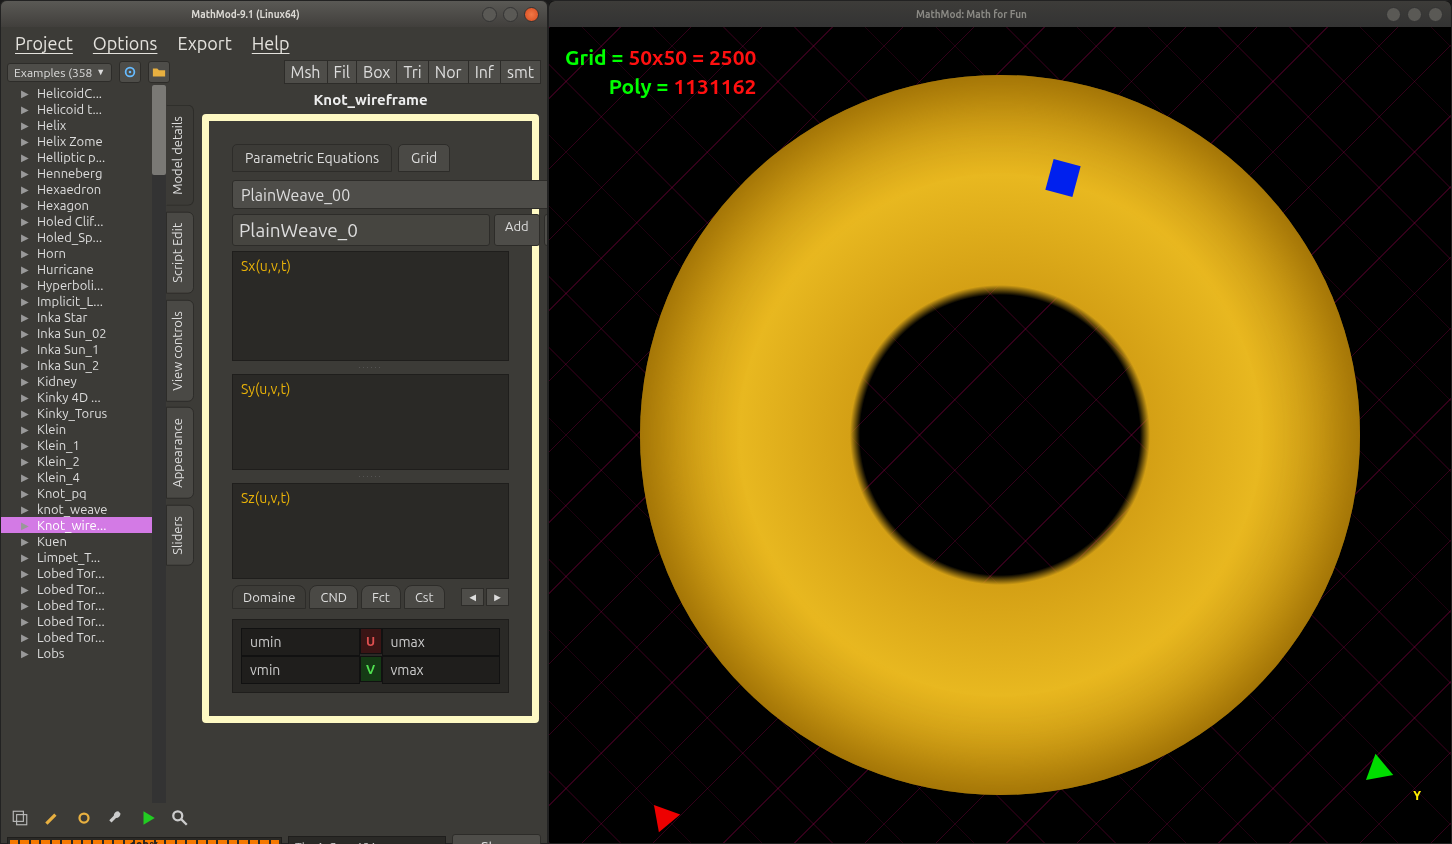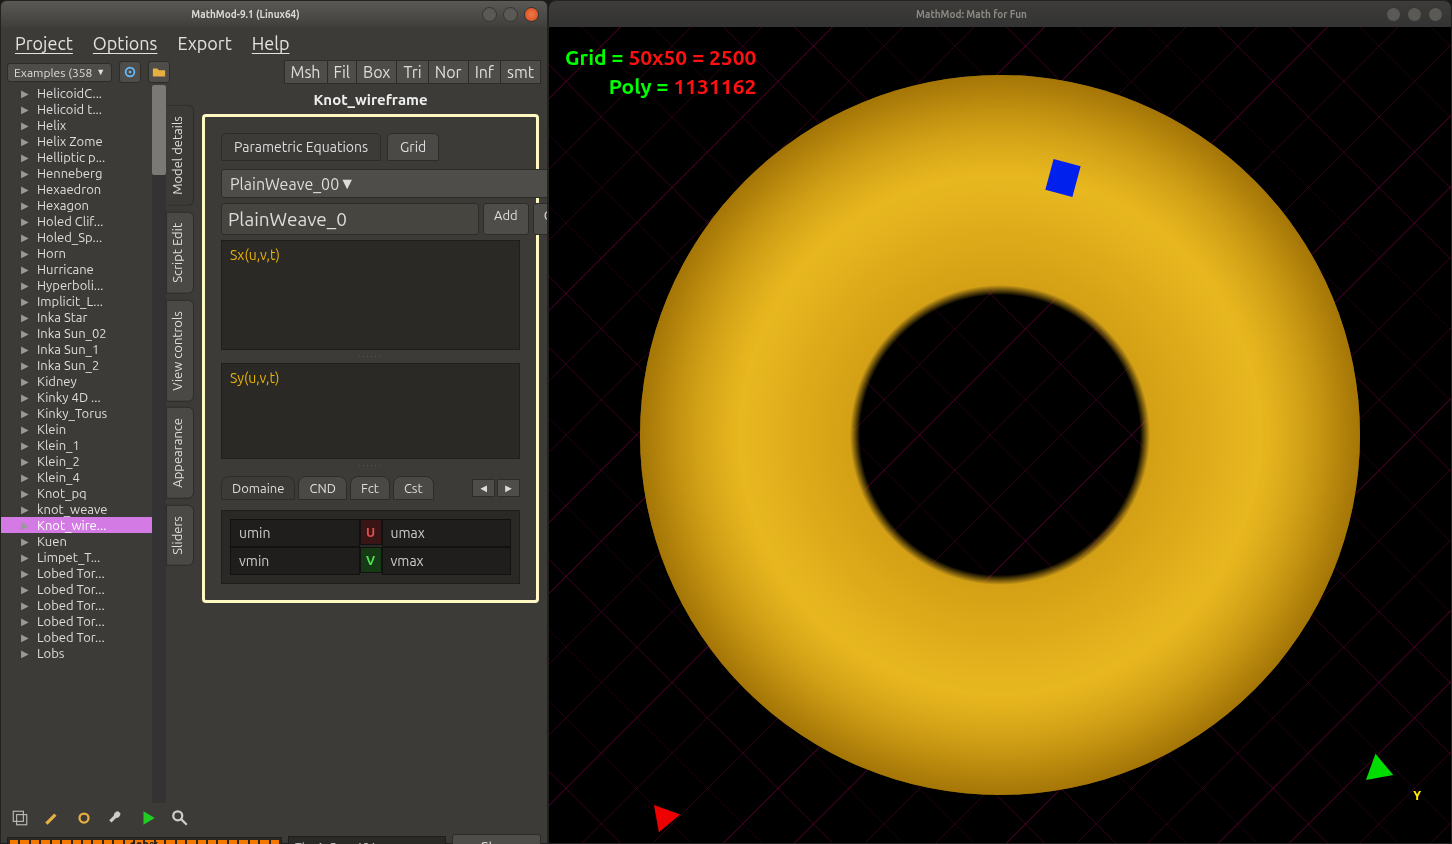--- a/index.html
+++ b/index.html
@@ -35,28 +35,28 @@
 .tree-item { display:flex; align-items:center; padding:1px 4px; color:#ddd; font-size:13px; cursor:pointer; white-space:nowrap; overflow:hidden; text-overflow:ellipsis;}
 .tree-item .arr { width:10px; font-size:10px; color:#999; margin-right:6px; margin-left:16px;}
 .tree-item.selected { background:#d37ae5; color:#fff; }
 
 .vtabs { width:28px; display:flex; flex-direction:column; padding-top:20px;}
 .vtab { writing-mode:vertical-rl; transform:rotate(180deg); background:#4a4945; border:1px solid #2d2c29; border-radius:6px 0 0 6px; color:#ddd; padding:10px 3px; font-size:13px; margin-bottom:6px; cursor:pointer;}
 .vtab.active { background:#3c3b37; border-right:1px solid #3c3b37;}
 
 .detail-panel { flex:1; padding:6px 8px; overflow:hidden;}
 .model-title { text-align:center; color:#eee; font-weight:bold; font-size:15px; margin-bottom:6px;}
-.panel-box { background:#3c3b37; border:3px solid #fef9c3; border-radius:4px; padding:16px; }
+.panel-box { background:#3c3b37; border:7px solid #fef9c3; border-radius:4px; padding:23px; }
 
 .htabs { display:flex; gap:6px; margin-bottom:8px;}
 .htab { background:#4a4945; border:1px solid #2d2c29; border-radius:5px 5px 0 0; color:#ddd; padding:5px 12px; font-size:14px; cursor:pointer;}
 .htab.active { background:#3c3b37; }
 
 .row { display:flex; gap:4px; margin-bottom:5px; align-items:stretch;}
-.dropdown { flex:1; background:#4e4d49; border:1px solid #2d2c29; color:#ddd; padding:4px 8px; border-radius:3px; display:flex; justify-content:flex-start; align-items:center;}
+.dropdown { flex:1; background:#4e4d49; border:1px solid #2d2c29; color:#ddd; padding:4px 8px; border-radius:3px; display:flex; justify-content:space-between; align-items:center;}
 .small-btn { background:#4e4d49; border:1px solid #2d2c29; color:#ddd; padding:4px 10px; border-radius:3px; cursor:pointer; font-size:13px;}
 .big-btn { background:#4e4d49; border:1px solid #2d2c29; color:#ddd; padding:12px 20px; border-radius:3px; cursor:pointer; font-size:15px;}
 .text-in { background:#464540; border:1px solid #2d2c29; color:#ddd; padding:4px 6px; border-radius:3px; font-size:19px;}
 
 .eq-box { background:#2a2926; border:1px solid #1f1e1c; color:#eab308; padding:6px 8px; font-size:14px; height:110px; margin-bottom:2px; position:relative;}
 .eq-handle { text-align:center; color:#666; font-size:8px; letter-spacing:2px; margin-bottom:2px;}
 
 .sub-tabs { display:flex; gap:0; margin-top:6px; margin-bottom:10px; align-items:center;}
 .sub-tab { background:#4a4945; border:1px solid #2d2c29; border-radius:8px 8px 0 0; color:#ddd; padding:4px 10px; font-size:13px; margin-right:3px; cursor:pointer;}
 .sub-tab.active { background:#3c3b37;}
@@ -323,20 +323,21 @@
               <div class="small-btn">Cut</div>
             </div>
           </div>
           <div class="big-btn">Run</div>
         </div>
 
         <div class="eq-box"><span>Sx(u,v,t)</span></div>
         <div class="eq-handle">······</div>
         <div class="eq-box" style="height:96px;"><span>Sy(u,v,t)</span></div>
         <div class="eq-handle">······</div>
+        <div class="eq-box" style="height:96px;"><span>Sz(u,v,t)</span></div>
 
         <div class="sub-tabs" id="sub-tabs">
           <div class="sub-tab active">Domaine</div>
             <div class="sub-tab">CND</div>
             <div class="sub-tab">Fct</div>
             <div class="sub-tab">Cst</div>
             <div class="mini-nav" id="mini-nav">
             <span>◄</span>
             <span>►</span>
           </div>

